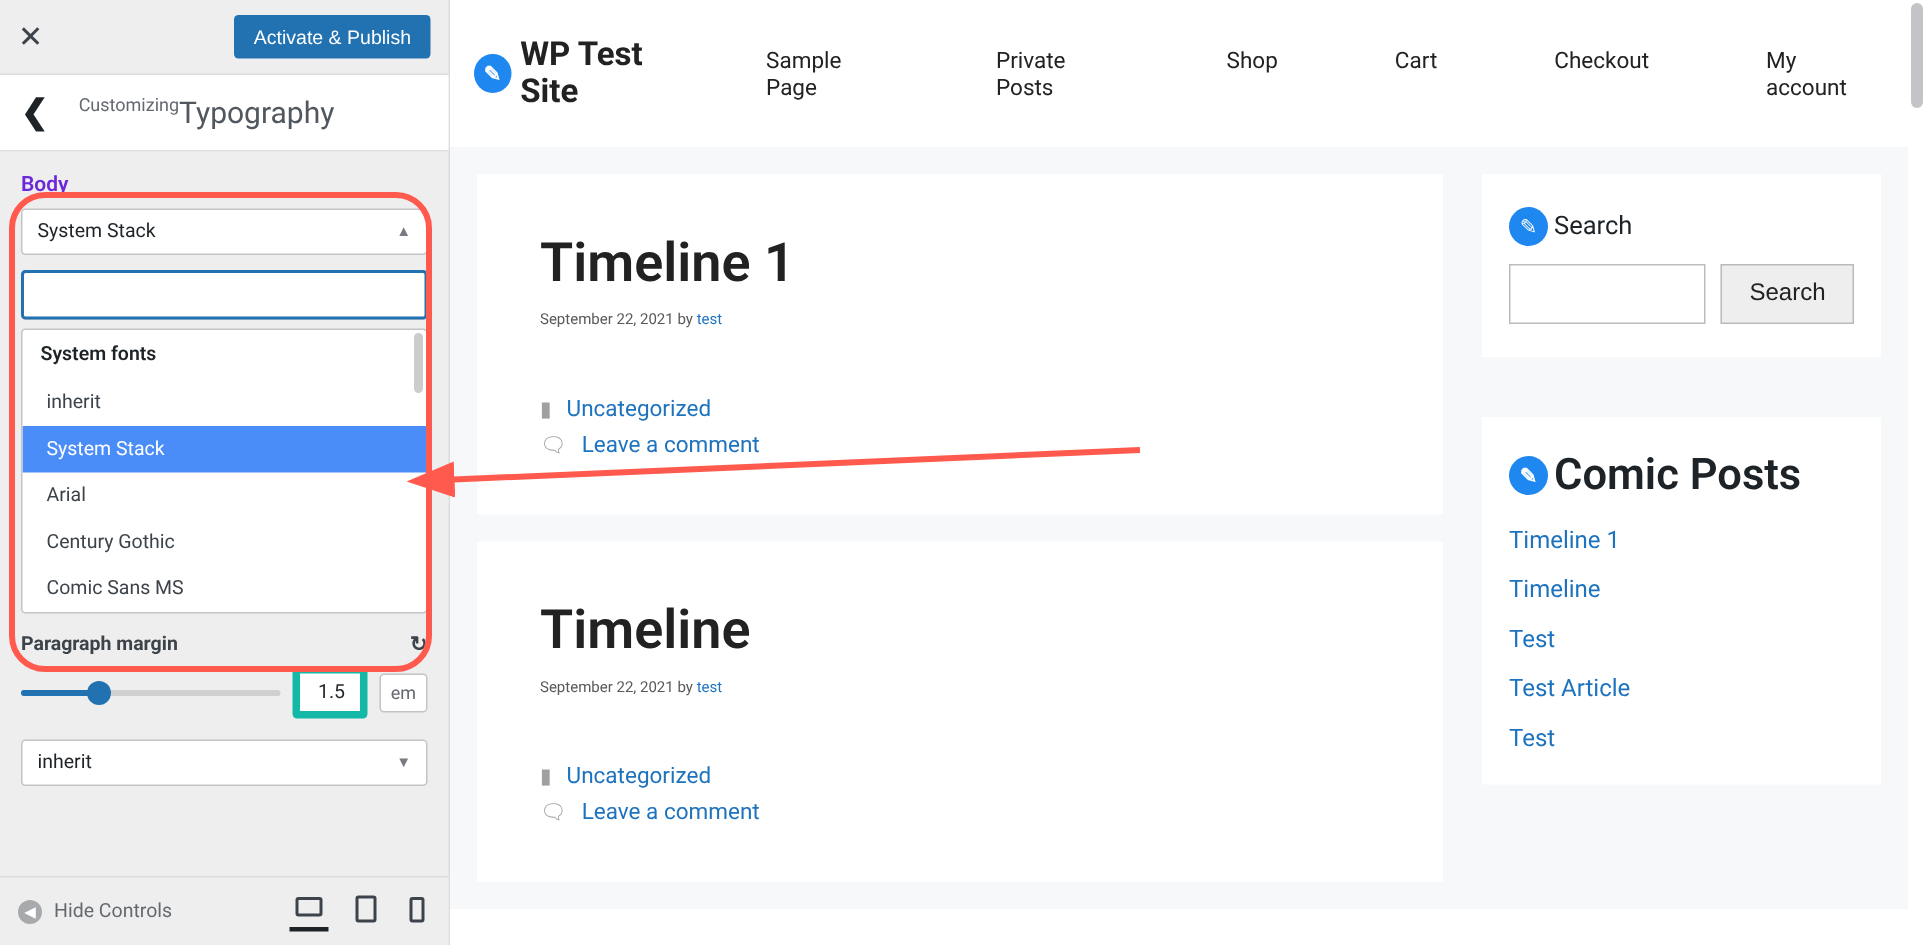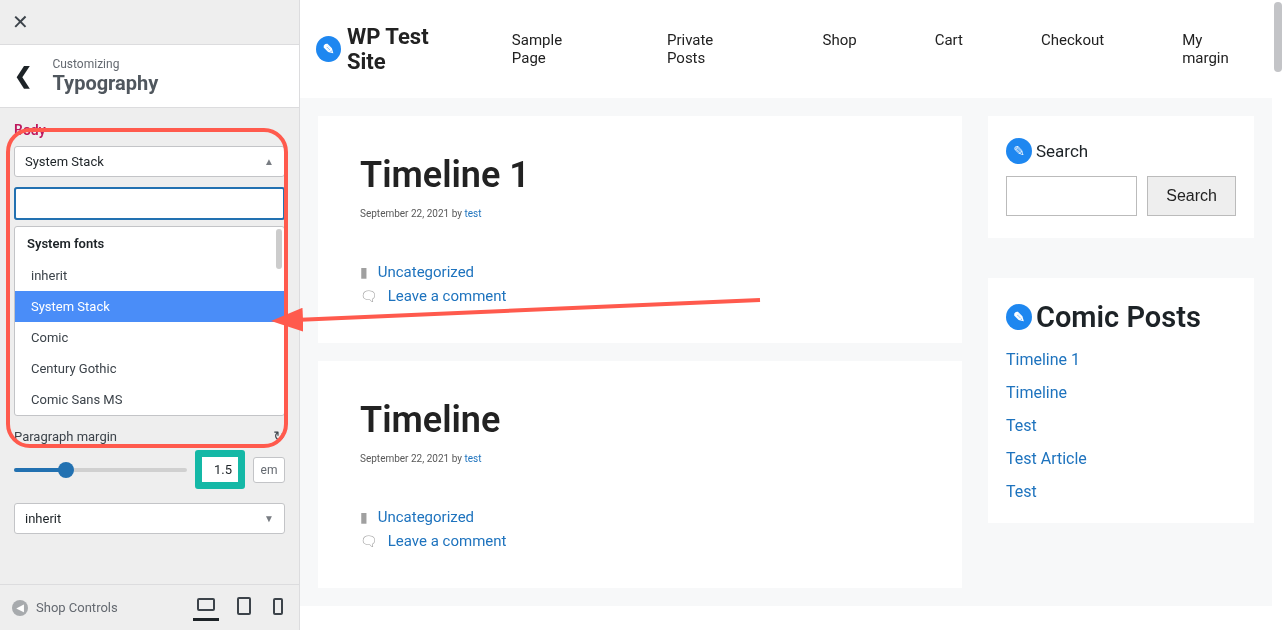--- a/index.html
+++ b/index.html
@@ -4,40 +4,40 @@
 <style>
 * { box-sizing: border-box; margin: 0; padding: 0; }
 body { font-family: -apple-system, BlinkMacSystemFont, "Segoe UI", Roboto, sans-serif; font-size: 13px; color: #1d2327; background: #f0f0f1; overflow: hidden; }
 .app { display: flex; height: 630px; width: 1284px; }
 .sidebar { width: 300px; background: #eeeeee; display: flex; flex-direction: column; border-right: 1px solid #dcdcde; position: relative; }
 .sidebar-top { display: flex; align-items: center; justify-content: space-between; padding: 10px 12px; border-bottom: 1px solid #dcdcde; }
 .close-btn { font-size: 20px; cursor: pointer; background: none; border: none; color: #3c434a; }
 .publish-btn { background: #2271b1; color: #fff; border: none; padding: 7px 13px; font-size: 13px; border-radius: 3px; cursor: pointer; font-weight: 500; }
 .section-header { display: flex; align-items: center; padding: 12px 14px; background: #fff; border-bottom: 1px solid #dcdcde; }
 .back-btn { font-size: 22px; background: none; border: none; margin-right: 20px; cursor: pointer; color: #1d2327; font-weight: bold; }
-.section-meta { display: flex; flex-direction: column; }
+.section-meta { display: flex; flex-direction: row; }
 .section-breadcrumb { font-size: 12px; color: #646970; }
-.section-title { font-size: 20px; color: #50575e; font-weight: 700; }
+.section-title { font-size: 20px; color: #50575e; font-weight: 400; }
 .panel-scroll { flex: 1; overflow-y: auto; padding-bottom: 10px; position: relative; }
-.field-label { font-size: 14px; font-weight: 600; padding: 14px 14px 8px; color: #be185d; }
+.field-label { font-size: 14px; font-weight: 600; padding: 14px 14px 8px; color: #6d28d9; }
 .select-box { margin: 0 14px 6px; background: #fff; border: 1px solid #c3c4c7; border-radius: 3px; padding: 7px 10px; display: flex; justify-content: space-between; align-items: center; cursor: pointer; font-size: 13px; }
 .select-caret { font-size: 10px; color: #787c82; }
 .search-input { margin: 4px 14px 6px; width: calc(100% - 28px); background: #fff; border: 1px solid #c3c4c7; border-radius: 3px; padding: 8px 10px; font-size: 13px; outline: 2px solid #2271b1; outline-offset: -2px; }
 .dropdown-list { margin: 0 14px 8px; background: #fff; border: 1px solid #c3c4c7; border-radius: 3px; max-height: 190px; overflow-y: auto; position: relative; }
 .dropdown-group { font-size: 13px; font-weight: 600; padding: 9px 12px; color: #1d2327; }
 .dropdown-item { font-size: 13px; padding: 8px 16px; cursor: pointer; color: #3c434a; }
 .dropdown-item.selected { background: #4a8df8; color: #fff; }
 .inner-scroll { position: absolute; right: 2px; top: 2px; width: 6px; height: 40px; background: #ccc; border-radius: 3px; }
-.row-label { display: flex; justify-content: space-between; align-items: center; padding: 4px 14px 6px; font-size: 13px; color: #3c434a; }
+.row-label { display: flex; justify-content: space-between; align-items: center; padding: 4px 14px 6px; font-size: 13px; color: #3c434a; font-weight: bold; }
 .reset-icon { font-size: 14px; color: #3c434a; }
 .slider-row { display: flex; align-items: center; padding: 0 14px 14px; gap: 8px; }
 .slider-track { flex: 1; height: 4px; background: #d0d0d0; border-radius: 2px; position: relative; }
 .slider-fill { position: absolute; left: 0; top: 0; height: 4px; background: #2271b1; border-radius: 2px; width: 30%; }
 .slider-thumb { position: absolute; top: 50%; left: 30%; width: 16px; height: 16px; background: #2271b1; border-radius: 50%; transform: translate(-50%, -50%); }
-.slider-value { width: 50px; text-align: center; border: 7px solid #14b8a6; background: #fff; padding: 5px 12px; border-radius: 3px; font-size: 13px; }
+.slider-value { width: 50px; text-align: center; border: 5px solid #14b8a6; background: #fff; padding: 5px 12px; border-radius: 3px; font-size: 13px; }
 .slider-unit { width: 32px; text-align: center; border: 1px solid #c3c4c7; background: #fff; padding: 5px 2px; border-radius: 3px; font-size: 12px; color: #646970; }
 .sidebar-footer { display: flex; align-items: center; padding: 8px 12px; border-top: 1px solid #dcdcde; background: #eeeeee; gap: 14px; }
 .hide-controls { display: flex; align-items: center; gap: 8px; color: #646970; font-size: 13px; cursor: pointer; flex: 1; }
 .circle-icon { width: 16px; height: 16px; background: #a7aaad; border-radius: 50%; display: inline-flex; align-items: center; justify-content: center; color: #fff; font-size: 10px; }
 .device-btn { background: none; border: none; padding: 4px; cursor: pointer; color: #3c434a; }
 .device-btn.active { border-bottom: 3px solid #1d2327; }
 .device-icon { display: inline-block; border: 2px solid #3c434a; }
 .di-desktop { width: 18px; height: 13px; border-radius: 2px; }
 .di-tablet { width: 14px; height: 18px; border-radius: 2px; }
 .di-mobile { width: 10px; height: 17px; border-radius: 2px; }
@@ -72,20 +72,21 @@
 .recent-list { list-style: none; display: flex; flex-direction: column; gap: 14px; }
 .recent-list li a { color: #1e73be; text-decoration: none; font-size: 16px; }
 </style>
 </head>
 <body>
 
 <div class="app">
   <div class="sidebar">
     <div class="sidebar-top">
       <button class="close-btn">✕</button>
+      <button class="publish-btn">Activate &amp; Publish</button>
     </div>
     <div class="section-header">
       <button class="back-btn">❮</button>
       <div class="section-meta">
         <span class="section-breadcrumb">Customizing</span>
         <span class="section-title">Typography</span>
       </div>
     </div>
 
     <div class="panel-scroll">
@@ -93,21 +94,21 @@
       <div class="select-box">
         <span>System Stack</span>
         <span class="select-caret">▲</span>
       </div>
       <input class="search-input" type="text" style="">
       <div class="dropdown-list">
         <div class="inner-scroll"></div>
         <div class="dropdown-group">System fonts</div>
         <div class="dropdown-item">inherit</div>
         <div class="dropdown-item selected">System Stack</div>
-        <div class="dropdown-item">Comic</div>
+        <div class="dropdown-item">Arial</div>
         <div class="dropdown-item">Century Gothic</div>
         <div class="dropdown-item">Comic Sans MS</div>
       </div>
 
       <div class="row-label">
         <span>Paragraph margin</span>
         <span class="reset-icon">↻</span>
       </div>
       <div class="slider-row">
         <div class="slider-track">
@@ -120,42 +121,42 @@
 
       <div class="select-box">
         <span>inherit</span>
         <span class="select-caret">▼</span>
       </div>
     </div>
 
     <div class="sidebar-footer">
       <div class="hide-controls">
         <span class="circle-icon">◀</span>
-        <span>Shop Controls</span>
+        <span>Hide Controls</span>
       </div>
       <button class="device-btn active"><span class="device-icon di-desktop"></span></button>
       <button class="device-btn"><span class="device-icon di-tablet"></span></button>
       <button class="device-btn"><span class="device-icon di-mobile"></span></button>
     </div>
   </div>
 
   <div class="preview">
     <div class="preview-scroll"></div>
     <div class="site-header">
       <div class="site-logo">
         <span class="logo-circle">✎</span>
         <span>WP Test Site</span>
       </div>
       <div class="nav-menu">
         <span>Sample Page</span>
         <span>Private Posts</span>
         <span>Shop</span>
         <span>Cart</span>
         <span>Checkout</span>
-        <span>My margin</span>
+        <span>My account</span>
       </div>
     </div>
 
     <div class="main-area">
       <div class="content-col">
         <div class="post-card">
           <h1 class="post-title">Timeline 1</h1>
           <div class="post-meta">
             <span>September 22, 2021</span>
             <span>by</span>

